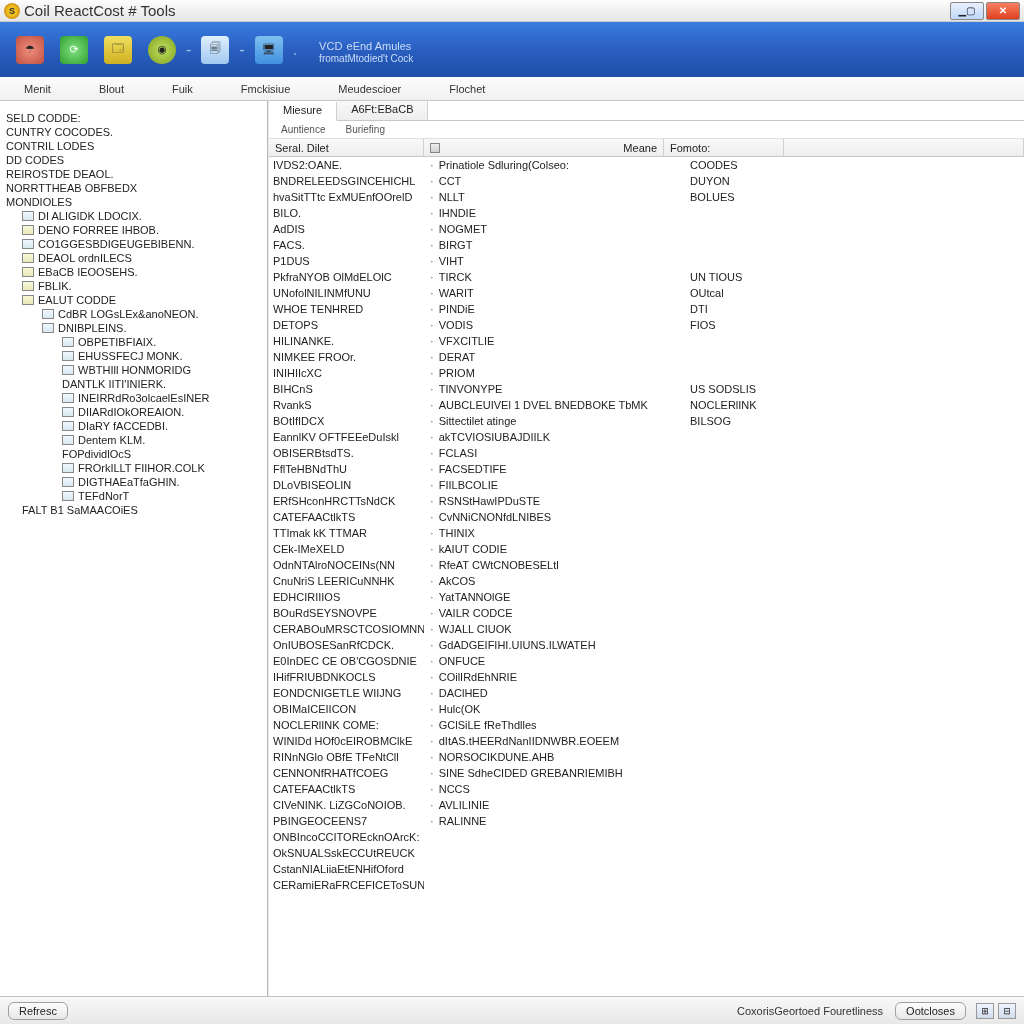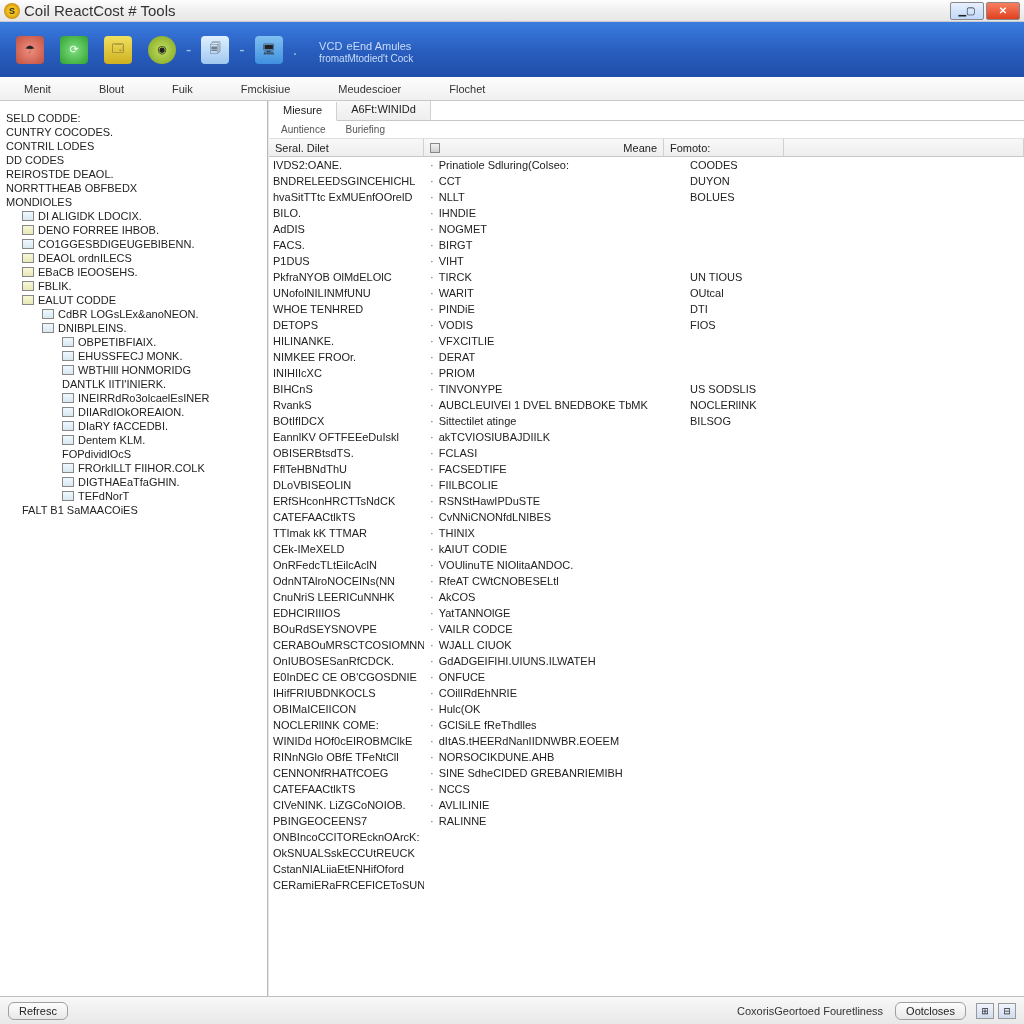--- a/index.html
+++ b/index.html
@@ -197,21 +197,21 @@
         <span class="treeicon doc"></span>
         <span>TEFdNorT</span>
       </div>
       <div class="snode l2">
         <span>FALT B1 SaMAACOiES</span>
       </div>
     </div>
   <div class="main">
     <div class="subtabs">
       <div class="st active">Miesure</div>
-      <div class="st">A6Ft:WINIDd</div>
+      <div class="st">A6Ft:EBaCB</div>
     </div>
     <div class="subtabs2">
       <span>Auntience</span>
       <span>Buriefing</span>
     </div>
     <div class="columns">
       <div class="colhdr">
         <div class="ch ch1">
             <span>Seral. Dilet</span>
           </div>
@@ -344,25 +344,20 @@
             <div class="c1">TTImak kK TTMAR</div>
             <div class="c2"><span class="bullet">· </span>THINIX</div>
             <div class="c3"></div>
           </div>
           <div class="row">
             <div class="c1">CEk-IMeXELD</div>
             <div class="c2"><span class="bullet">· </span>kAIUT CODIE</div>
             <div class="c3"></div>
           </div>
           <div class="row">
-            <div class="c1">OnRFedcTLtEilcAclN</div>
-            <div class="c2"><span class="bullet">· </span>VOUlinuTE NIOlitaANDOC.</div>
-            <div class="c3"></div>
-          </div>
-          <div class="row">
             <div class="c1">OdnNTAlroNOCEINs(NN</div>
             <div class="c2"><span class="bullet">· </span>RfeAT CWtCNOBESELtl</div>
             <div class="c3"></div>
           </div>
           <div class="row">
             <div class="c1">CnuNriS LEERICuNNHK</div>
             <div class="c2"><span class="bullet">· </span>AkCOS</div>
             <div class="c3"></div>
           </div>
           <div class="row">
@@ -386,20 +381,25 @@
             <div class="c3"></div>
           </div>
           <div class="row">
             <div class="c1">E0InDEC CE OB'CGOSDNIE</div>
             <div class="c2"><span class="bullet">· </span>ONFUCE</div>
             <div class="c3"></div>
           </div>
           <div class="row">
             <div class="c1">IHifFRIUBDNKOCLS</div>
             <div class="c2"><span class="bullet">· </span>COilIRdEhNRIE</div>
+            <div class="c3"></div>
+          </div>
+          <div class="row">
+            <div class="c1">EONDCNIGETLE WIIJNG</div>
+            <div class="c2"><span class="bullet">· </span>DAClHED</div>
             <div class="c3"></div>
           </div>
           <div class="row">
             <div class="c1">OBIMaICEIICON</div>
             <div class="c2"><span class="bullet">· </span>Hulc(OK</div>
             <div class="c3"></div>
           </div>
           <div class="row">
             <div class="c1">NOCLERlINK COME:</div>
             <div class="c2"><span class="bullet">· </span>GClSiLE fReThdlles</div>

